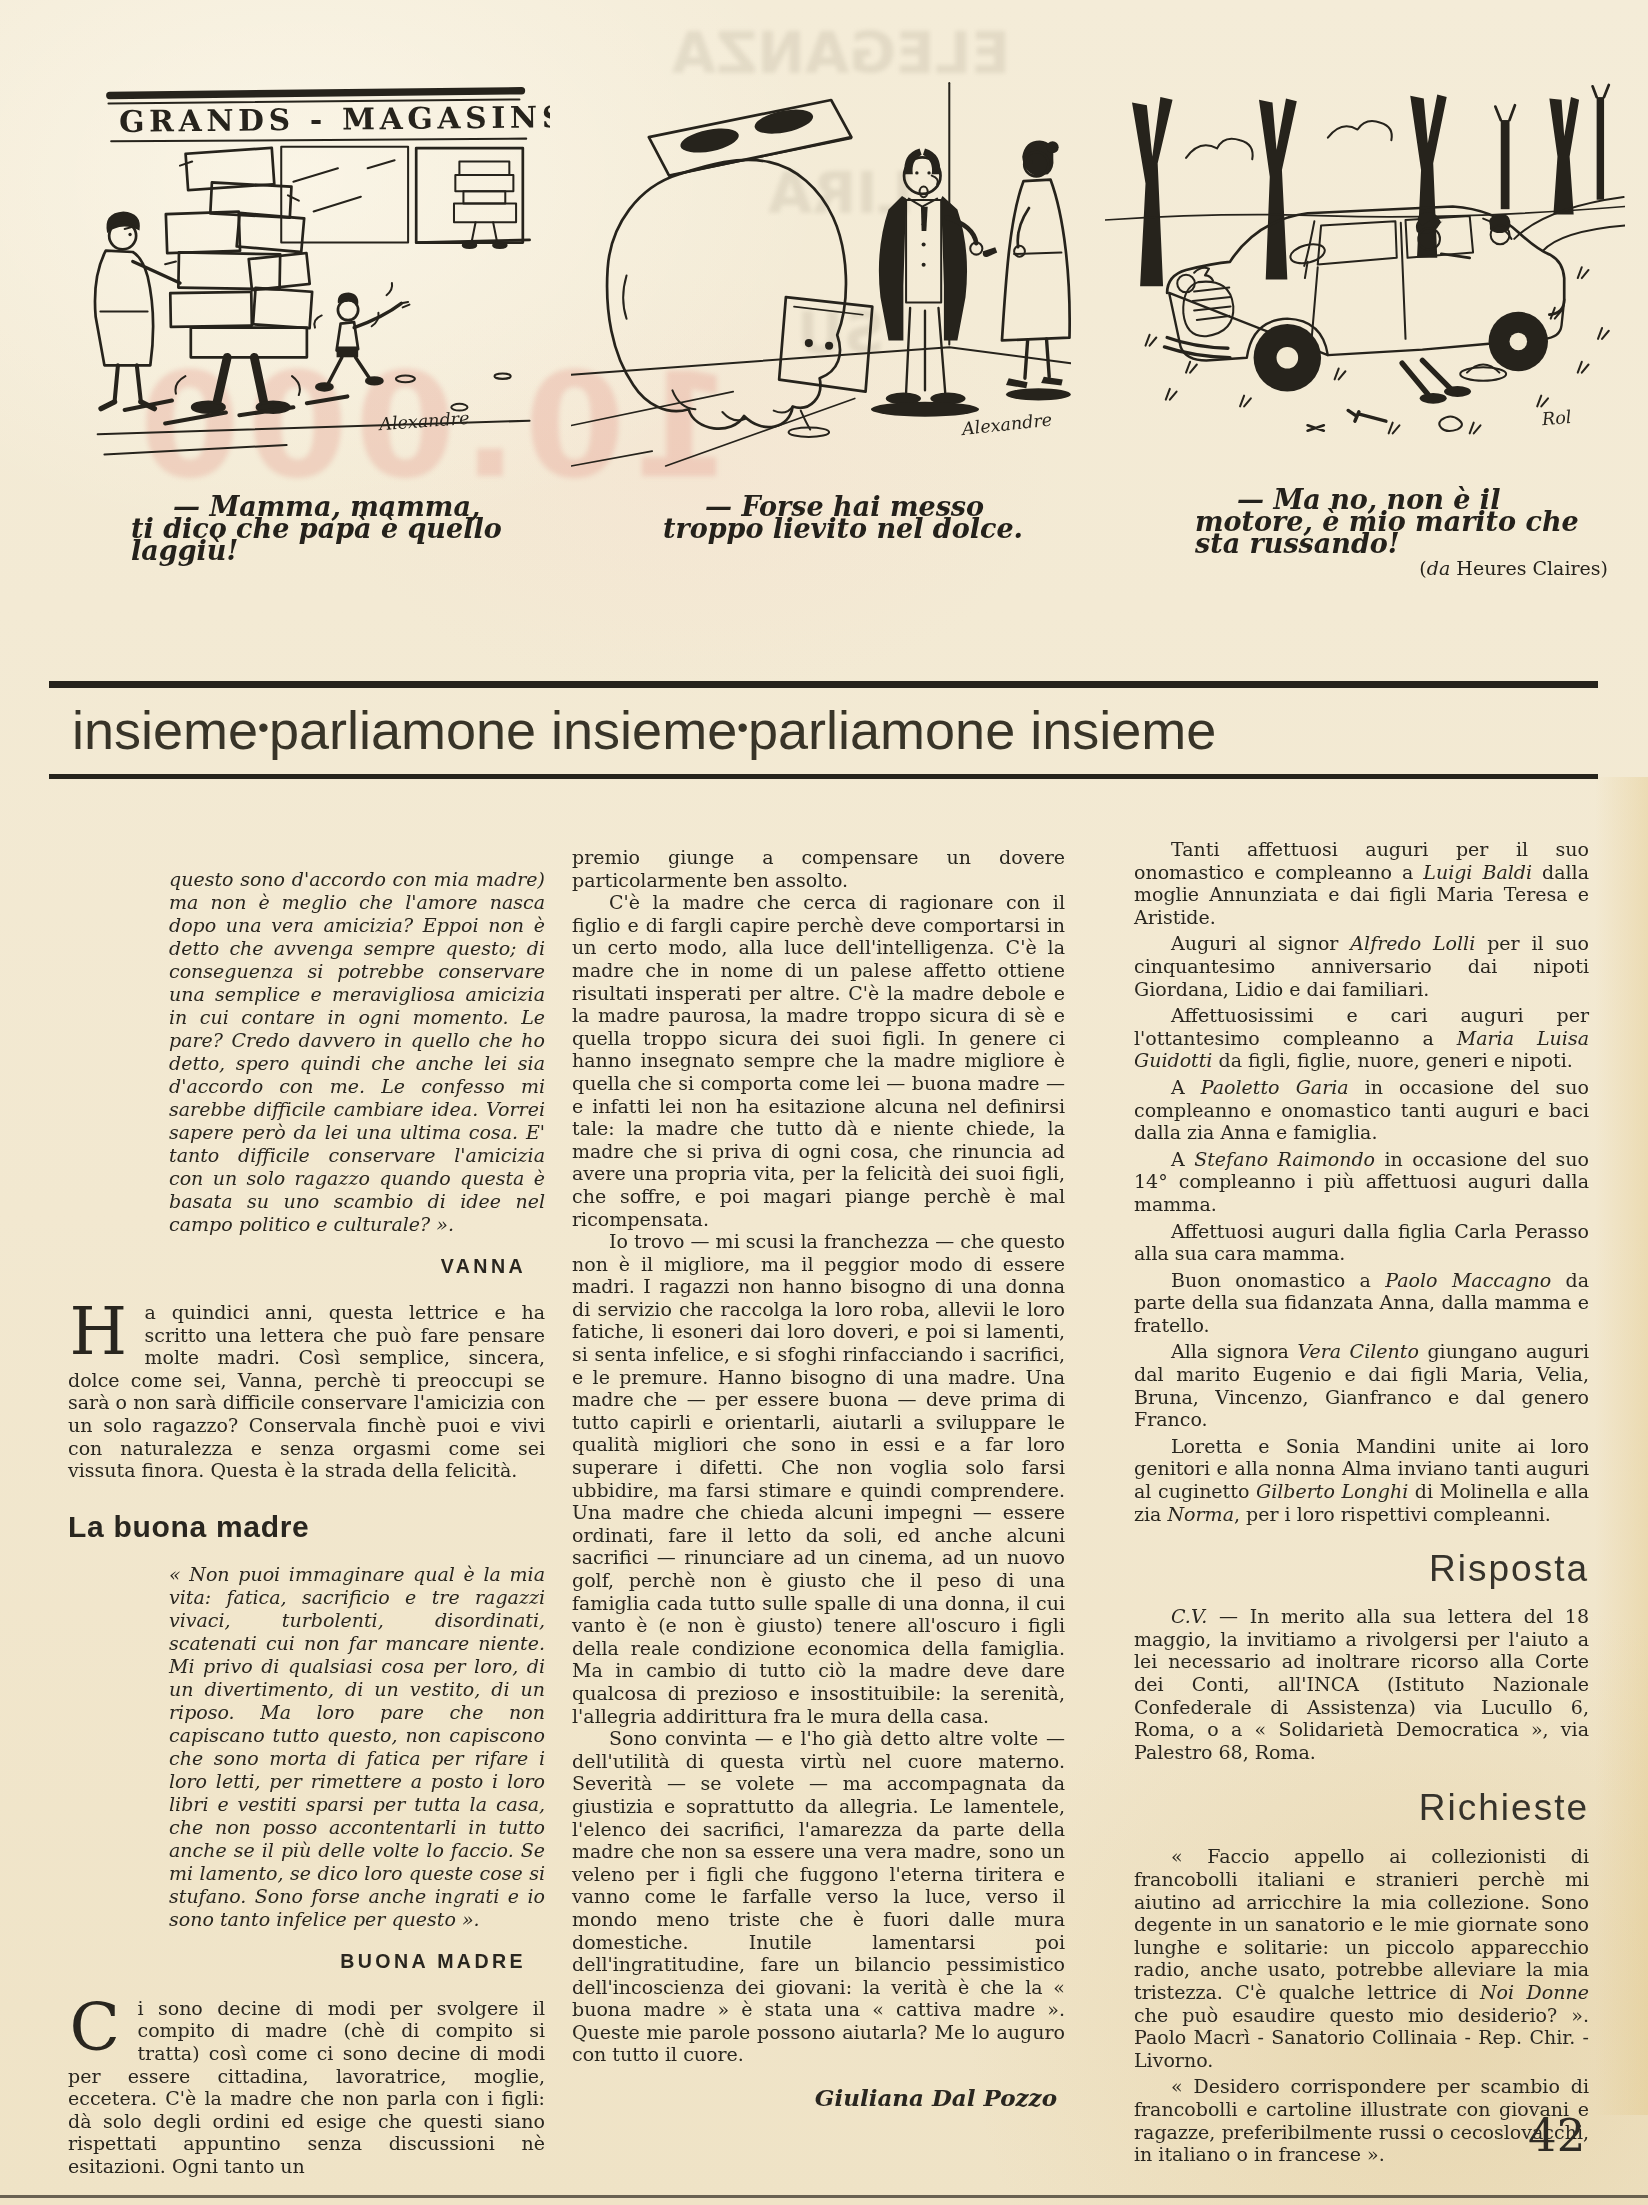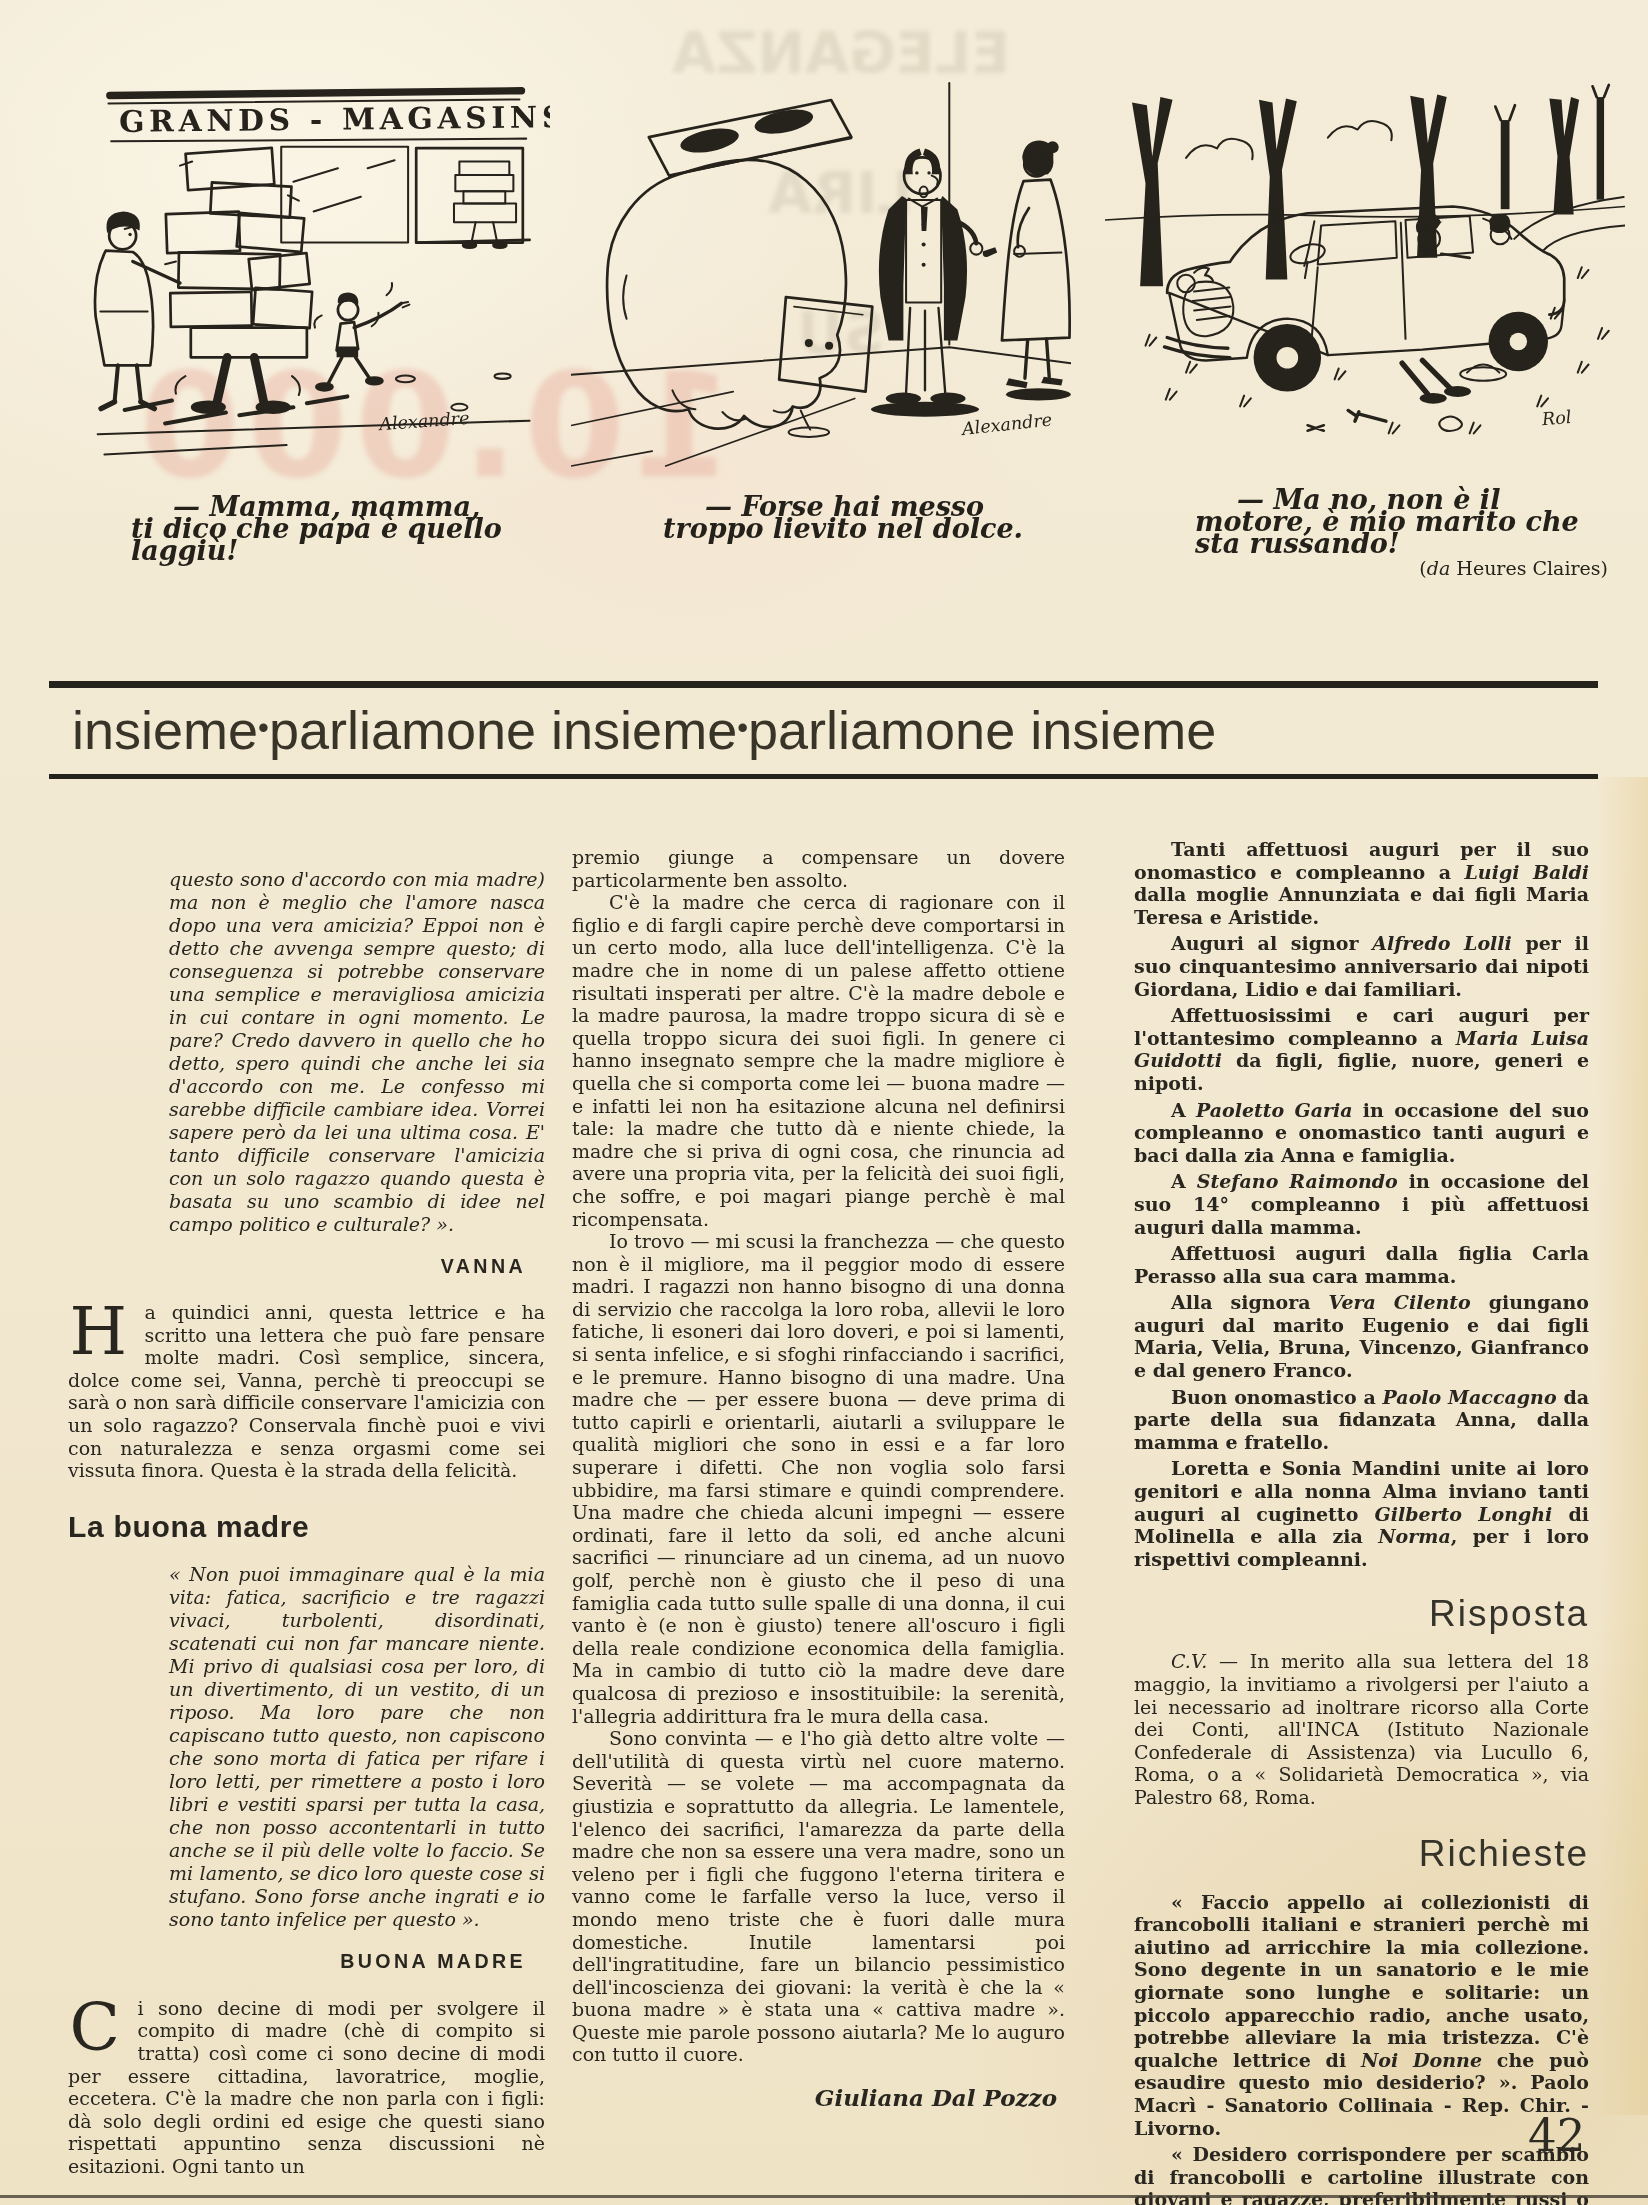--- a/index.html
+++ b/index.html
@@ -36,21 +36,21 @@
   
   .masthead{position:absolute;left:49px;top:681px;width:1549px;z-index:2;box-sizing:border-box;
     border-top:7.4px solid #26231c;border-bottom:5.4px solid #26231c;
     padding:10.8px 23px 13.5px 23px;display:flex;align-items:baseline;
     font-family:"Liberation Sans",sans-serif;font-size:54px;font-weight:400;color:#383428;}
   .masthead .dot{font-size:31px;transform:translateY(-10.8px);}
   
   .col{position:absolute;z-index:2;}
   .p-body{font-size:19px;line-height:22.6px;text-align:justify;margin:0;}
   .indent{text-indent:37px;}
-  .gap6{margin-bottom:4px;font-weight:bold;}
+  .gap6{margin-bottom:4px;}
   .letter{font-style:italic;font-size:19px;line-height:23px;margin-left:101px;width:376px;text-align:justify;}
   .sig{font-family:"Liberation Sans",sans-serif;font-weight:700;font-size:19.6px;letter-spacing:3.4px;
     text-align:right;padding-right:19px;margin:6.8px 0 0 0;}
   .dropcap{float:left;font-size:66px;line-height:53px;padding:4px 17.6px 0 1.4px;}
   .h-sans{font-family:"Liberation Sans",sans-serif;margin:0;}
   .h1{font-size:30px;font-weight:700;letter-spacing:0.7px;margin:28px 0 17.6px 0;}
   .h2{font-size:37px;font-weight:400;letter-spacing:2px;text-align:right;color:#36332b;}
   .sig-author{font-weight:700;font-style:italic;font-size:23px;text-align:right;
     padding-right:8px;margin:17.6px 0 0 0;}
   .pageno{position:absolute;left:1528px;top:2109px;z-index:2;font-size:45px;color:#2e2b24;}
@@ -289,22 +289,22 @@
     <p class="sig-author">Giuliana Dal Pozzo</p>
   </div>
 
   <div class="col" style="left:1134px;top:838px;width:455px">
     <p class="p-body indent gap6">Tanti affettuosi auguri per il suo onomastico e compleanno a <i>Luigi Baldi</i> dalla moglie Annunziata e dai figli Maria Teresa e Aristide.</p>
     <p class="p-body indent gap6">Auguri al signor <i>Alfredo Lolli</i> per il suo cinquantesimo anniversario dai nipoti Giordana, Lidio e dai familiari.</p>
     <p class="p-body indent gap6">Affettuosissimi e cari auguri per l'ottantesimo compleanno a <i>Maria Luisa Guidotti</i> da figli, figlie, nuore, generi e nipoti.</p>
     <p class="p-body indent gap6">A <i>Paoletto Garia</i> in occasione del suo compleanno e onomastico tanti auguri e baci dalla zia Anna e famiglia.</p>
     <p class="p-body indent gap6">A <i>Stefano Raimondo</i> in occasione del suo 14° compleanno i più affettuosi auguri dalla mamma.</p>
     <p class="p-body indent gap6">Affettuosi auguri dalla figlia Carla Perasso alla sua cara mamma.</p>
+    <p class="p-body indent gap6">Buon onomastico a <i>Paolo Maccagno</i> da parte della sua fidanzata Anna, dalla mamma e fratello.</p>
     <p class="p-body indent gap6">Alla signora <i>Vera Cilento</i> giungano auguri dal marito Eugenio e dai figli Maria, Velia, Bruna, Vincenzo, Gianfranco e dal genero Franco.</p>
-    <p class="p-body indent gap6">Buon onomastico a <i>Paolo Maccagno</i> da parte della sua fidanzata Anna, dalla mamma e fratello.</p>
     <p class="p-body indent gap6">Loretta e Sonia Mandini unite ai loro genitori e alla nonna Alma inviano tanti auguri al cuginetto <i>Gilberto Longhi</i> di Molinella e alla zia <i>Norma</i>, per i loro rispettivi compleanni.</p>
     <h2 class="h-sans h2" style="margin:23px 0 15px 0">Risposta</h2>
     <p class="p-body indent"><i>C.V.</i> — In merito alla sua lettera del 18 maggio, la invitiamo a rivolgersi per l'aiuto a lei necessario ad inoltrare ricorso alla Corte dei Conti, all'INCA (Istituto Nazionale Confederale di Assistenza) via Lucullo 6, Roma, o a « Solidarietà Democratica », via Palestro 68, Roma.</p>
     <h2 class="h-sans h2" style="margin:24px 0 16px 0">Richieste</h2>
     <p class="p-body indent gap6">« Faccio appello ai collezionisti di francobolli italiani e stranieri perchè mi aiutino ad arricchire la mia collezione. Sono degente in un sanatorio e le mie giornate sono lunghe e solitarie: un piccolo apparecchio radio, anche usato, potrebbe alleviare la mia tristezza. C'è qualche lettrice di <i>Noi Donne</i> che può esaudire questo mio desiderio? ». Paolo Macrì - Sanatorio Collinaia - Rep. Chir. - Livorno.</p>
     <p class="p-body indent gap6">« Desidero corrispondere per scambio di francobolli e cartoline illustrate con giovani e ragazze, preferibilmente russi o cecoslovacchi, in italiano o in francese ». </p>
 
   </div>
 
   <div class="pageno">42</div>

